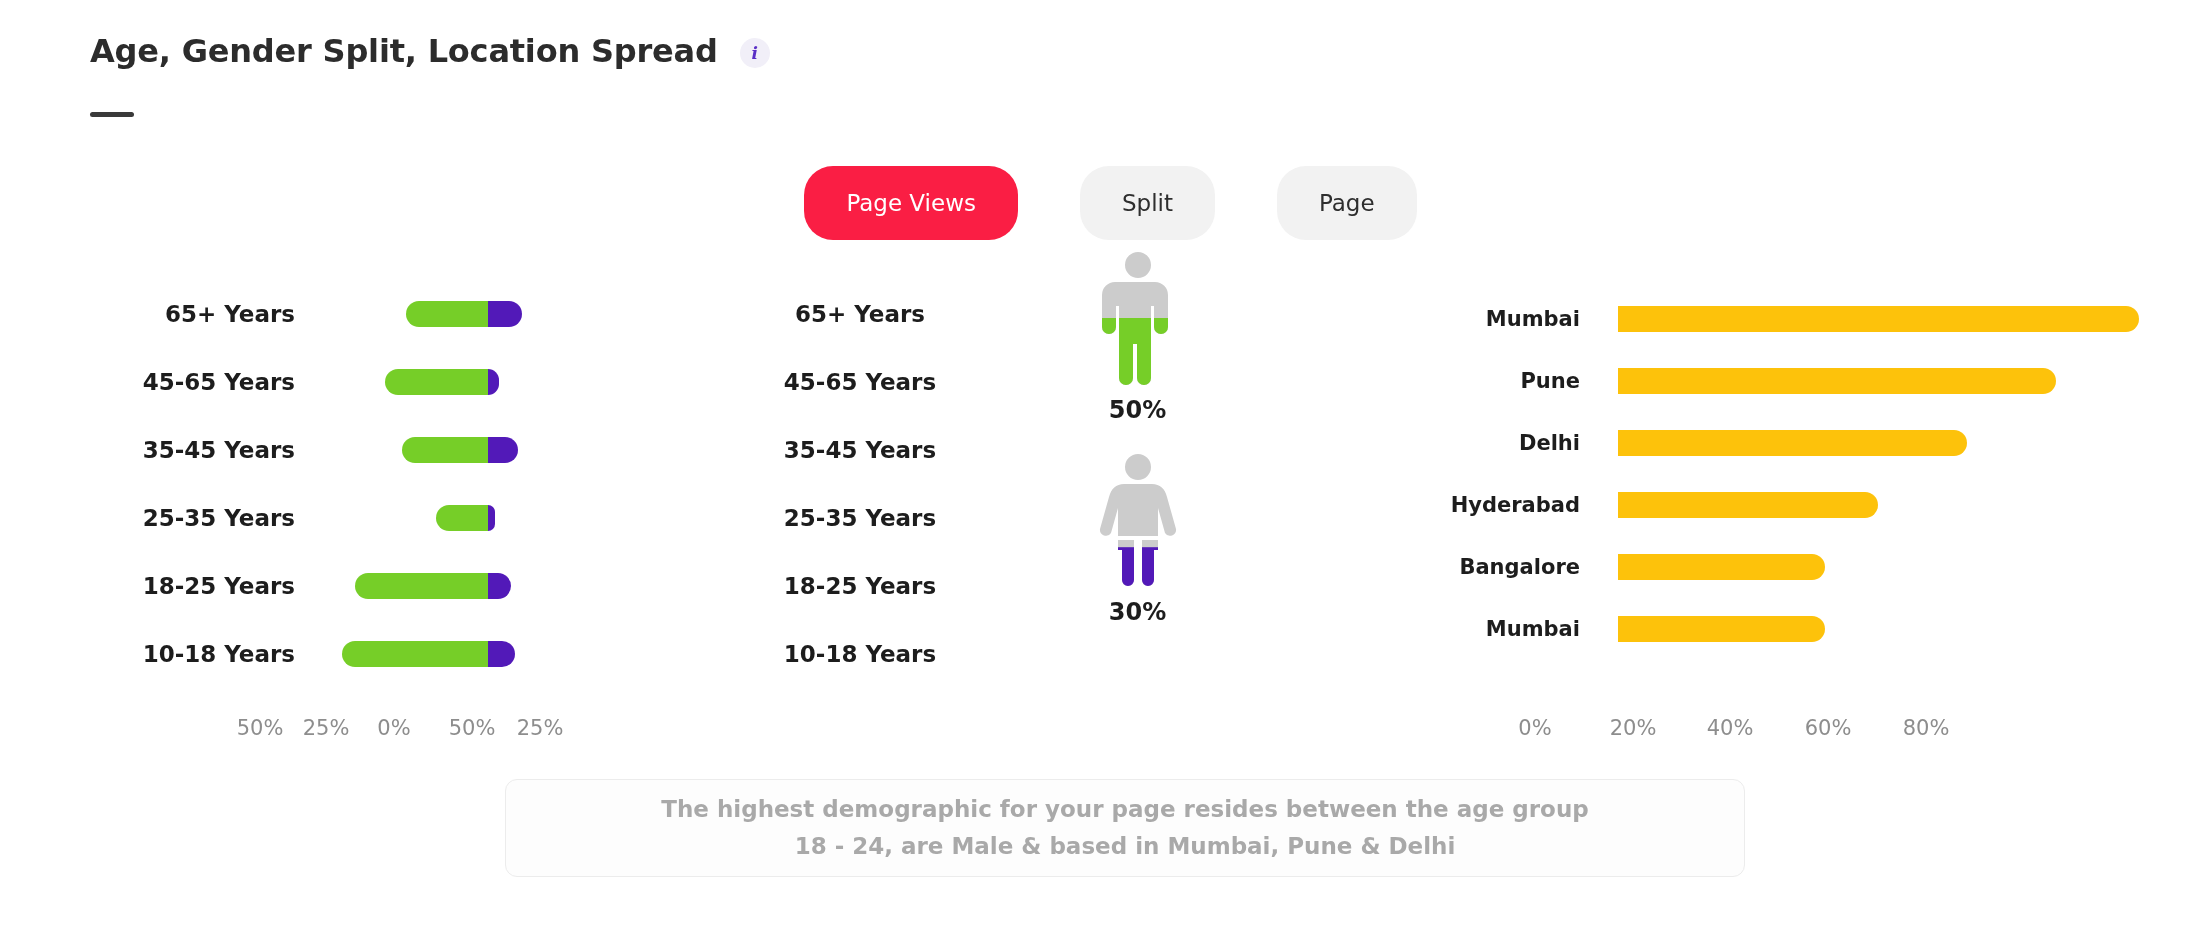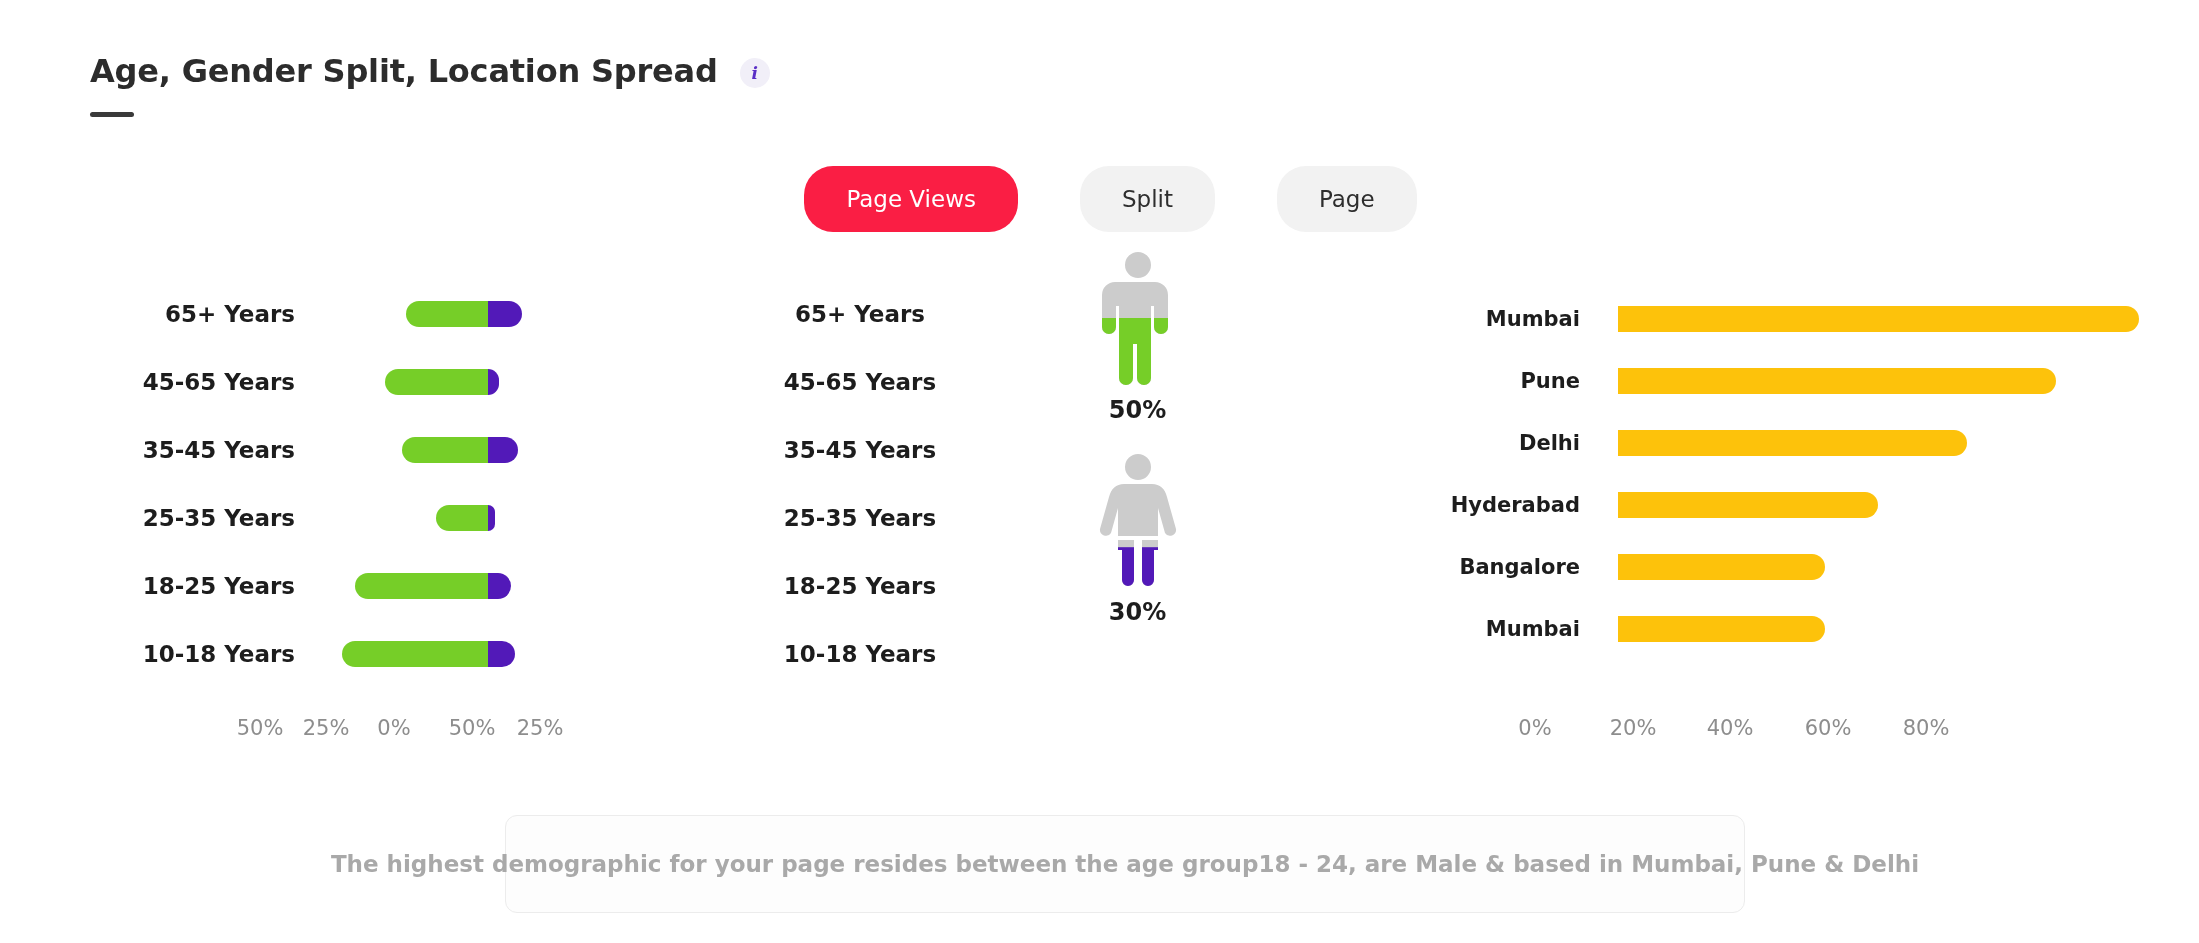--- a/index.html
+++ b/index.html
@@ -4,38 +4,38 @@
 <style>
   html,body{margin:0;padding:0;}
   body{
     width:2199px;height:943px;background:#ffffff;
     font-family:"DejaVu Sans","Liberation Sans",sans-serif;
     overflow:hidden;position:relative;
   }
   .root{position:absolute;inset:0;}
 
   
-  .title-wrap{position:absolute;left:90px;top:52px;display:flex;align-items:center;gap:22px;}
+  .title-wrap{position:absolute;left:90px;top:32px;display:flex;align-items:center;gap:22px;}
   .title{
     font-size:32px;font-weight:700;color:#2c2c2c;letter-spacing:-0.2px;
     white-space:nowrap;
   }
   .title-rule{position:absolute;left:90px;top:112px;width:44px;height:5px;background:#3a3a3a;border-radius:3px;}
   .info-icon{
     width:30px;height:30px;border-radius:50%;background:#f1eff8;
     display:flex;align-items:center;justify-content:center;
     font-family:"DejaVu Serif","Liberation Serif",serif;
     font-style:italic;font-size:17px;color:#5a2fc6;font-weight:600;
     margin-top:4px;
   }
 
   
   .tabs{position:absolute;left:0;top:166px;width:2199px;display:flex;justify-content:center;gap:62px;padding-left:22px;box-sizing:border-box;}
   .tab{
-    height:66px;min-width:0;padding:0 42px;border-radius:29px;
+    height:74px;min-width:0;padding:0 42px;border-radius:29px;
     display:flex;align-items:center;justify-content:center;
     font-size:23px;color:#2e2e2e;background:#f2f2f2;border:none;cursor:pointer;
     font-family:"DejaVu Sans","Liberation Sans",sans-serif;white-space:nowrap;
   }
   .tab.active{background:#fa1e44;color:#ffffff;}
 
   
   .panel{position:absolute;font-weight:bold;}
 
   
@@ -79,23 +79,23 @@
   }
   .loc-bar{
     position:absolute;left:318px;top:50%;transform:translateY(-50%);
     height:26px;background:#fdc20b;border-radius:0 13px 13px 0;
   }
   .loc-axis{position:absolute;left:1300px;top:716px;width:880px;height:30px;}
   .loc-tick{position:absolute;font-size:21px;color:#8d8d8d;transform:translateX(-50%);white-space:nowrap;}
 
   
   #footnote{
-    left:505px;top:815px;width:1240px;height:98px;
+    left:505px;top:779px;width:1240px;height:98px;
     border:1px solid #ececec;border-radius:12px;background:#fdfdfd;
-    display:flex;align-items:center;justify-content:center;
+    display:flex;flex-direction:column;align-items:center;justify-content:center;
     box-sizing:border-box;
   }
   .note-line{font-size:23px;color:#a9a9a9;line-height:37px;white-space:nowrap;}
 </style>
 </head>
 <body>
 
 <div class="root">
 
   <div class="title-wrap">

